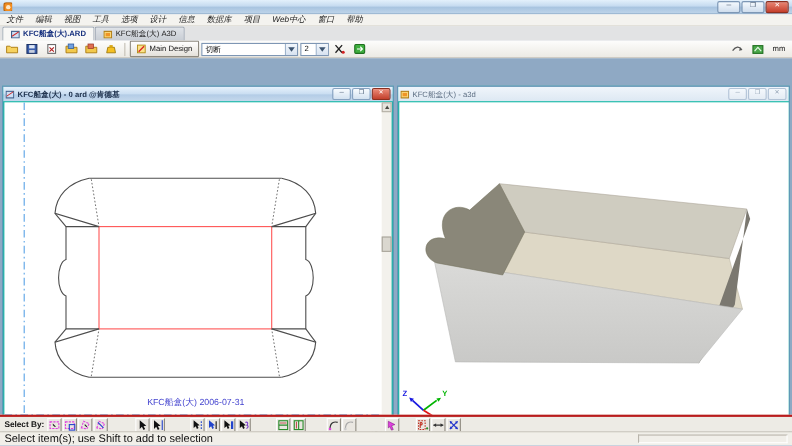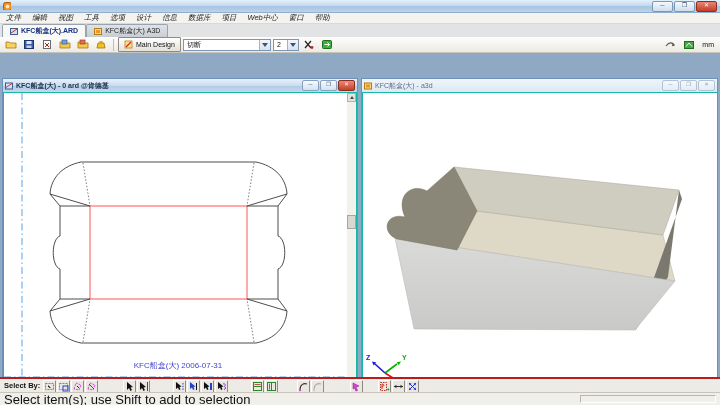--- a/index.html
+++ b/index.html
@@ -71,21 +71,21 @@
   
   #selectbar{left:0;top:377px;width:720px;height:15px;background:#edebe5;border-top:2px solid #b91c1c;
     display:flex;align-items:center;box-sizing:border-box;}
   #selectbar .lbl{font-size:7.5px;font-weight:bold;color:#111;margin-left:4px;white-space:nowrap;}
   .sgroup{display:flex;gap:1px;position:absolute;top:1px;}
   .sbtn2{width:13px;height:13px;background:#eae7e1;border:1px solid;border-color:#ffffff #8f8b81 #8f8b81 #ffffff;
     display:flex;align-items:center;justify-content:center;box-sizing:border-box;}
   
   #statusbar{left:0;top:392px;width:720px;height:13px;background:#f1efe9;border-top:1px solid #c9c5bc;
     display:flex;align-items:center;box-sizing:border-box;}
-  #statusbar .msg{font-size:13px;color:#111;margin-left:4px;white-space:nowrap;}
+  #statusbar .msg{font-size:10px;color:#111;margin-left:4px;white-space:nowrap;}
   .spanel{position:absolute;left:580px;right:4px;top:2px;bottom:2px;border:1px solid;border-color:#b9b5ac #ffffff #ffffff #b9b5ac;}
 </style>
 </head>
 <body>
 
 <div id="titlebar" class="abs">
   <svg class="tico" width="9" height="9">
       <rect x="0.5" y="0.5" width="8" height="8" rx="2" fill="#f28c1e" stroke="#b05c08"></rect>
       <circle cx="4.5" cy="4.5" r="2" fill="#fde8c8"></circle>
     </svg>

